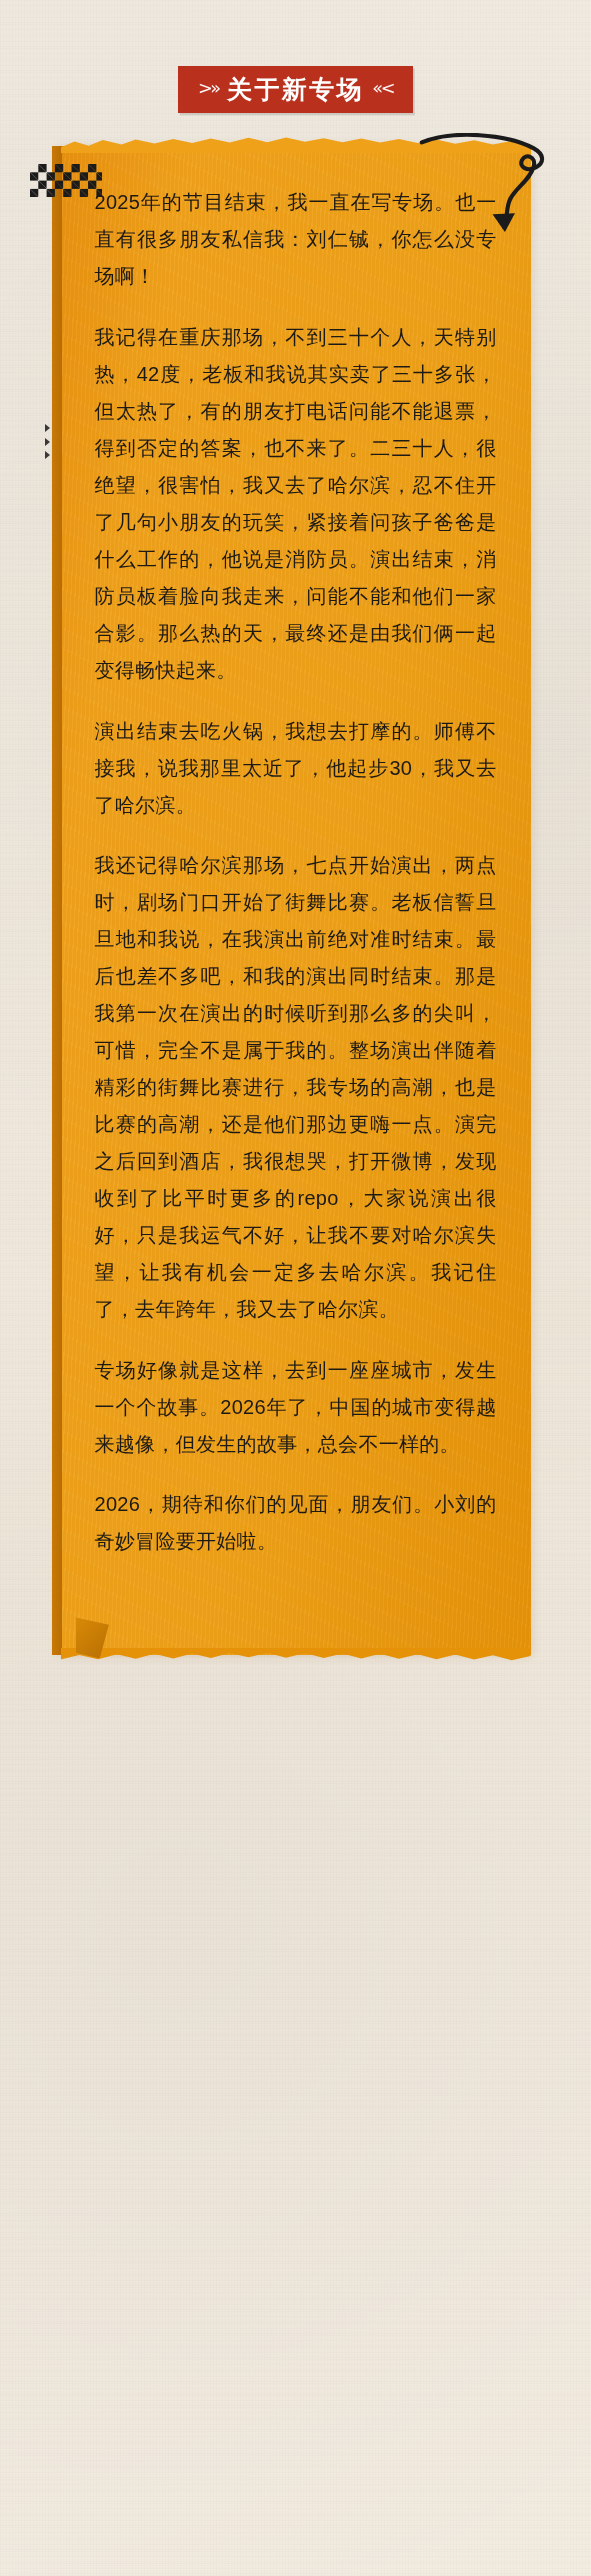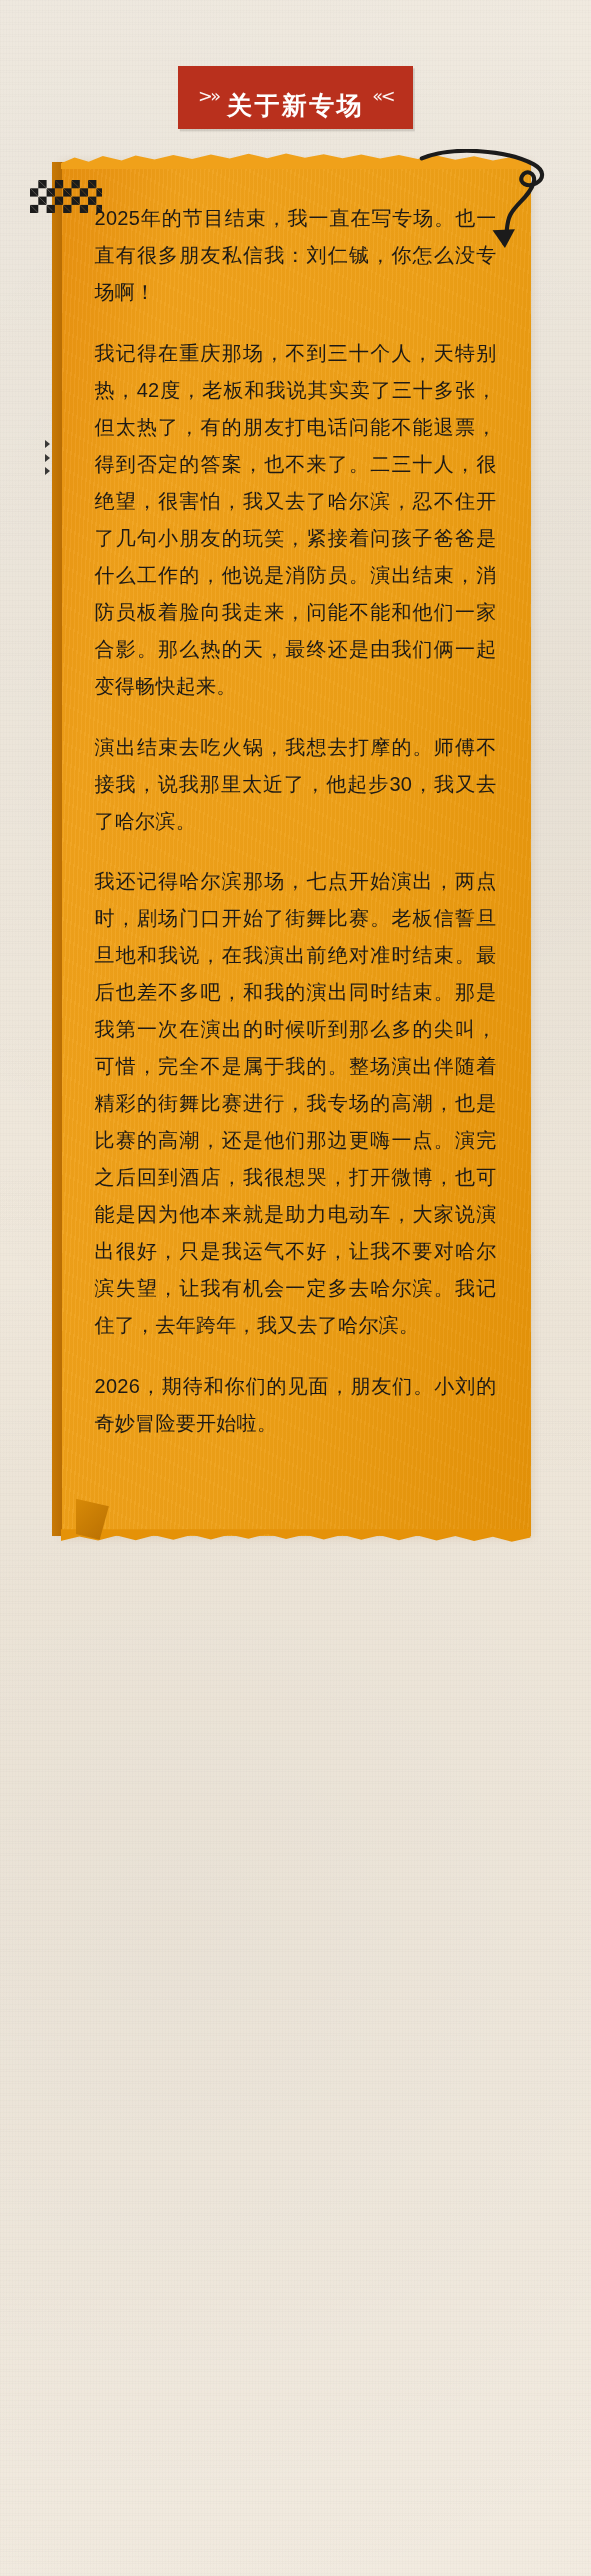--- a/index.html
+++ b/index.html
@@ -55,21 +55,20 @@
     font-family: "DejaVu Sans", sans-serif;
   }
   .banner .arrows.left { margin-right: 2.4px; }
   .banner .arrows.right { margin-left: 2.4px; }
   .banner .btitle {
     font-size: 25px;
     font-weight: bold;
     letter-spacing: 2.4px;
     line-height: 1;
     white-space: nowrap;
-    margin-top: 16px;
   }
 
   
   .card-zone {
     position: relative;
     margin: 20px auto 0 auto;
     width: 520px;
   }
 
   
@@ -219,21 +218,22 @@
 
       <div class="tick-marks">
         <i></i>
           <i></i>
           <i></i>
       </div>
 
       <p class="para">2025年的节目结束，我一直在写专场。也一直有很多朋友私信我：刘仁铖，你怎么没专场啊！</p>
       <p class="para">我记得在重庆那场，不到三十个人，天特别热，42度，老板和我说其实卖了三十多张，但太热了，有的朋友打电话问能不能退票，得到否定的答案，也不来了。二三十人，很绝望，很害怕，我又去了哈尔滨，忍不住开了几句小朋友的玩笑，紧接着问孩子爸爸是什么工作的，他说是消防员。演出结束，消防员板着脸向我走来，问能不能和他们一家合影。那么热的天，最终还是由我们俩一起变得畅快起来。</p>
       <p class="para">演出结束去吃火锅，我想去打摩的。师傅不接我，说我那里太近了，他起步30，我又去了哈尔滨。</p>
-      <p class="para">我还记得哈尔滨那场，七点开始演出，两点时，剧场门口开始了街舞比赛。老板信誓旦旦地和我说，在我演出前绝对准时结束。最后也差不多吧，和我的演出同时结束。那是我第一次在演出的时候听到那么多的尖叫，可惜，完全不是属于我的。整场演出伴随着精彩的街舞比赛进行，我专场的高潮，也是比赛的高潮，还是他们那边更嗨一点。演完之后回到酒店，我很想哭，打开微博，也可能是因为他本来就是助力电动车，大家说演出很好，只是我运气不好，让我不要对哈尔滨失望，让我有机会一定多去哈尔滨。我记住了，去年跨年，我又去了哈尔滨。</p>
+      <p class="para">我还记得哈尔滨那场，七点开始演出，两点时，剧场门口开始了街舞比赛。老板信誓旦旦地和我说，在我演出前绝对准时结束。最后也差不多吧，和我的演出同时结束。那是我第一次在演出的时候听到那么多的尖叫，可惜，完全不是属于我的。整场演出伴随着精彩的街舞比赛进行，我专场的高潮，也是比赛的高潮，还是他们那边更嗨一点。演完之后回到酒店，我很想哭，打开微博，发现收到了比平时更多的repo，大家说演出很好，只是我运气不好，让我不要对哈尔滨失望，让我有机会一定多去哈尔滨。我记住了，去年跨年，我又去了哈尔滨。</p>
+      <p class="para">专场好像就是这样，去到一座座城市，发生一个个故事。2026年了，中国的城市变得越来越像，但发生的故事，总会不一样的。</p>
       <p class="para">2026，期待和你们的见面，朋友们。小刘的奇妙冒险要开始啦。</p>
 
       <div class="fold"></div>
     </div>
   </div>
 
 </div>
 
 
 </body></html>

